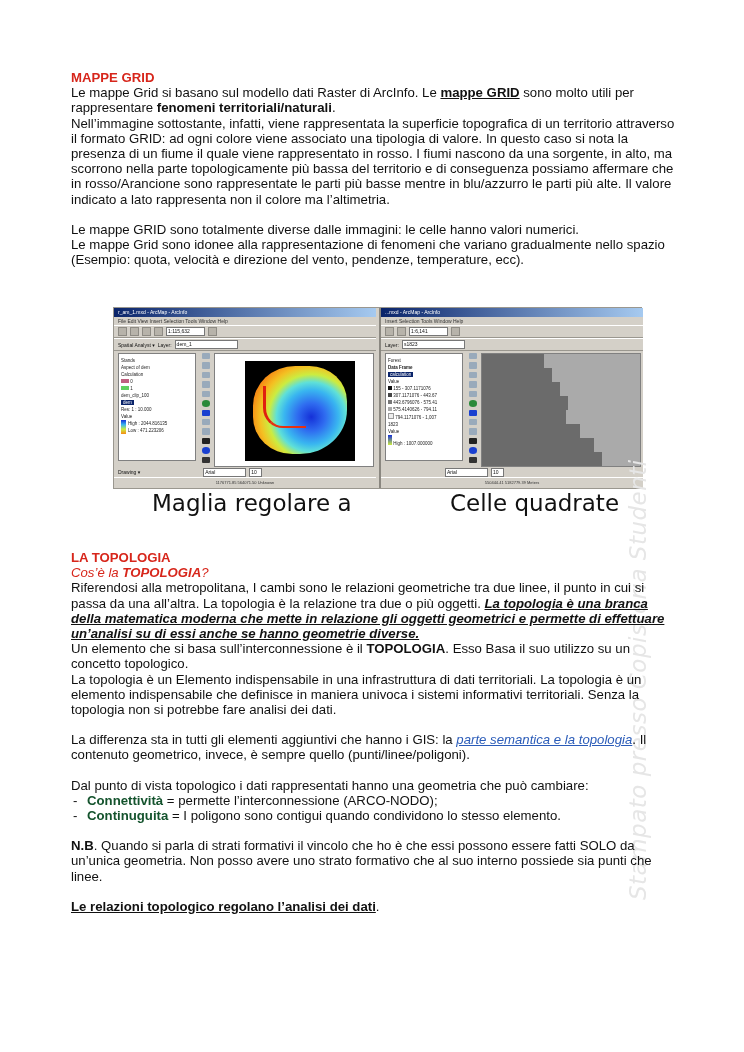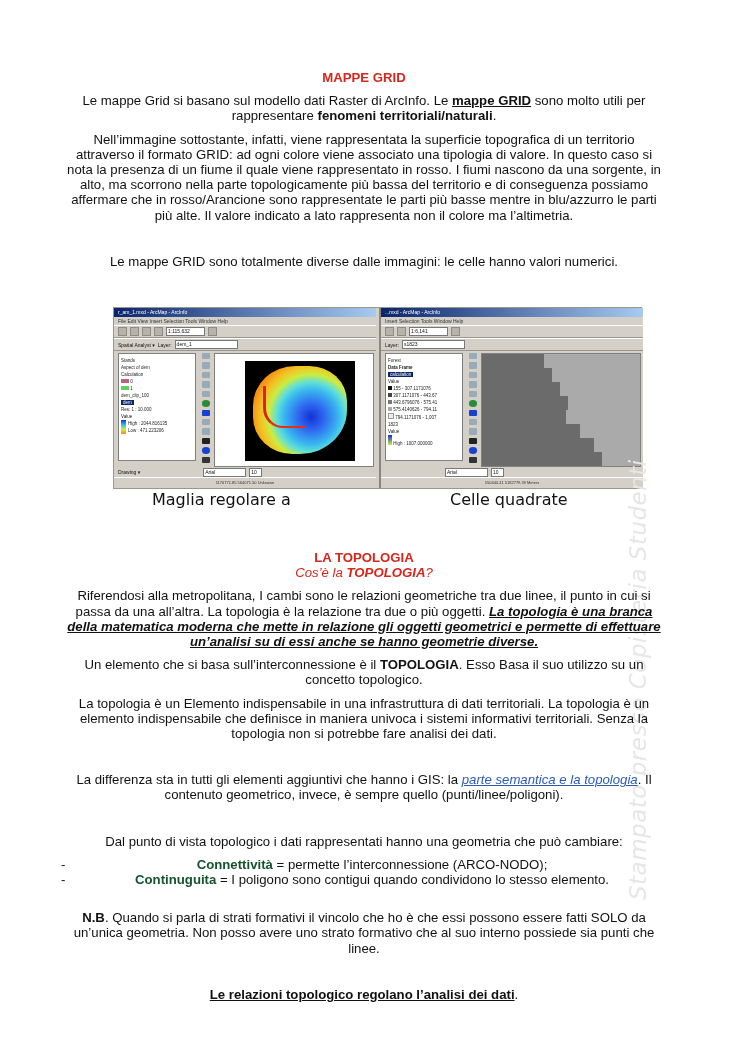--- a/index.html
+++ b/index.html
@@ -1,21 +1,21 @@
 <!DOCTYPE html>
 <html><head>
 <meta charset="utf-8">
 <style>
   html, body { margin: 0; padding: 0; background: #ffffff; }
   body { width: 744px; height: 1052px; position: relative; overflow: hidden;
          font-family: "Liberation Sans", sans-serif; color: #111; }
-  .page { position: absolute; left: 59px; top: 70px; width: 610px; font-size: 13.2px; line-height: 15.2px; text-align: center; }
+  .page { position: absolute; left: 71px; top: 70px; width: 610px; font-size: 13.2px; line-height: 15.2px; }
   .h-red { color: #d7261b; font-weight: bold; }
   .sub-red { color: #d7261b; font-style: italic; }
-  .p { margin: 8px; }
+  .p { margin: 0; }
   .gap { height: 15px; }
   .b { font-weight: bold; }
   .u { text-decoration: underline; }
   .bi-u { font-weight: bold; font-style: italic; text-decoration: underline; }
   .red-b { color: #14532d; font-weight: bold; }
   .link { color: #2a5bb8; font-style: italic; text-decoration: underline; }
   ul.dash { list-style: none; margin: 0; padding: 0; }
   ul.dash li { position: relative; padding-left: 16px; }
   ul.dash li::before { content: "-"; position: absolute; left: 2px; top: 0; }
 
@@ -34,35 +34,36 @@
   .tool { width: 8px; height: 7px; background: #9ab; border-radius: 1px; }
   .mapview { position: absolute; left: 100px; top: 45px; width: 158px; height: 112px; background: #fff; border: 1px solid #808080; overflow: hidden; }
   .dem { position: absolute; left: 30px; top: 7px; width: 110px; height: 100px; background: #000; overflow: hidden; }
   .dem .blob { position: absolute; left: 8px; top: 5px; width: 94px; height: 88px; border-radius: 45% 40% 50% 42%;
                background: radial-gradient(circle at 62% 58%, #1530d8 0%, #2f6cf0 18%, #39b6f0 35%, #5fe0d8 45%, #ccec40 55%, #f4c022 66%, #f78a14 78%, #ef5010 90%); }
   .dem .river { position: absolute; left: 18px; top: 25px; width: 40px; height: 40px; border-left: 3px solid #e02010; border-bottom: 2px solid #e83010; border-radius: 0 0 0 20px; }
   .gridview { position: absolute; left: 100px; top: 45px; width: 158px; height: 112px; background: #aaaaaa; border: 1px solid #808080; overflow: hidden; }
   .stair { position: absolute; left: 0; top: 0; background: #6b6b6b; height: 14px; }
   .statusbar { position: absolute; left: 0; bottom: 0; width: 100%; height: 10px; border-top: 1px solid #fff; font-size: 4px; line-height: 10px; text-align: center; color: #333; }
   .drawbar { position: absolute; left: 0; bottom: 11px; width: 100%; height: 10px; display: flex; align-items: center; gap: 3px; padding-left: 4px; box-sizing: border-box; }
-  .fig-caption { position: absolute; top: 490px; font-family: "DejaVu Sans", sans-serif; font-size: 16px; color: #111; }
+  .fig-caption { position: absolute; top: 490px; font-family: "DejaVu Sans", sans-serif; font-size: 23px; color: #111; }
 
   .watermark { position: absolute; left: 625px; top: 520px; width: 30px; height: 380px; }
   .watermark span { position: absolute; left: 0; top: 380px; transform: rotate(-90deg); transform-origin: 0 0;
     white-space: nowrap; font-family: "DejaVu Sans", sans-serif; font-style: italic; font-size: 23px; color: #e6e6e6; letter-spacing: 0.5px; }
 </style>
 </head>
 <body>
 
 <div class="page">
   <div class="h-red">MAPPE GRID</div>
   <p class="p"><span>Le mappe Grid si basano sul modello dati Raster di ArcInfo. Le </span><span class="b u">mappe GRID</span><span> sono molto utili per rappresentare </span><span class="b">fenomeni territoriali/naturali</span><span>.</span></p>
   <p class="p">Nell’immagine sottostante, infatti, viene rappresentata la superficie topografica di un territorio attraverso il formato GRID: ad ogni colore viene associato una tipologia di valore. In questo caso si nota la presenza di un fiume il quale viene rappresentato in rosso. I fiumi nascono da una sorgente, in alto, ma scorrono nella parte topologicamente più bassa del territorio e di conseguenza possiamo affermare che in rosso/Arancione sono rappresentate le parti più basse mentre in blu/azzurro le parti più alte. Il valore indicato a lato rappresenta non il colore ma l’altimetria.</p>
   <div class="gap"></div>
   <p class="p">Le mappe GRID sono totalmente diverse dalle immagini: le celle hanno valori numerici.</p>
+  <p class="p">Le mappe Grid sono idonee alla rappresentazione di fenomeni che variano gradualmente nello spazio (Esempio: quota, velocità e direzione del vento, pendenze, temperature, ecc).</p>
 </div>
 
 <div class="figure">
   <div class="win left">
     <div class="titlebar">r_am_1.mxd - ArcMap - ArcInfo</div>
     <div class="menubar">File  Edit  View  Insert  Selection  Tools  Window  Help</div>
     <div class="toolbar">
       <span class="tb-btn"></span>
       <span class="tb-btn"></span>
       <span class="tb-btn"></span>

